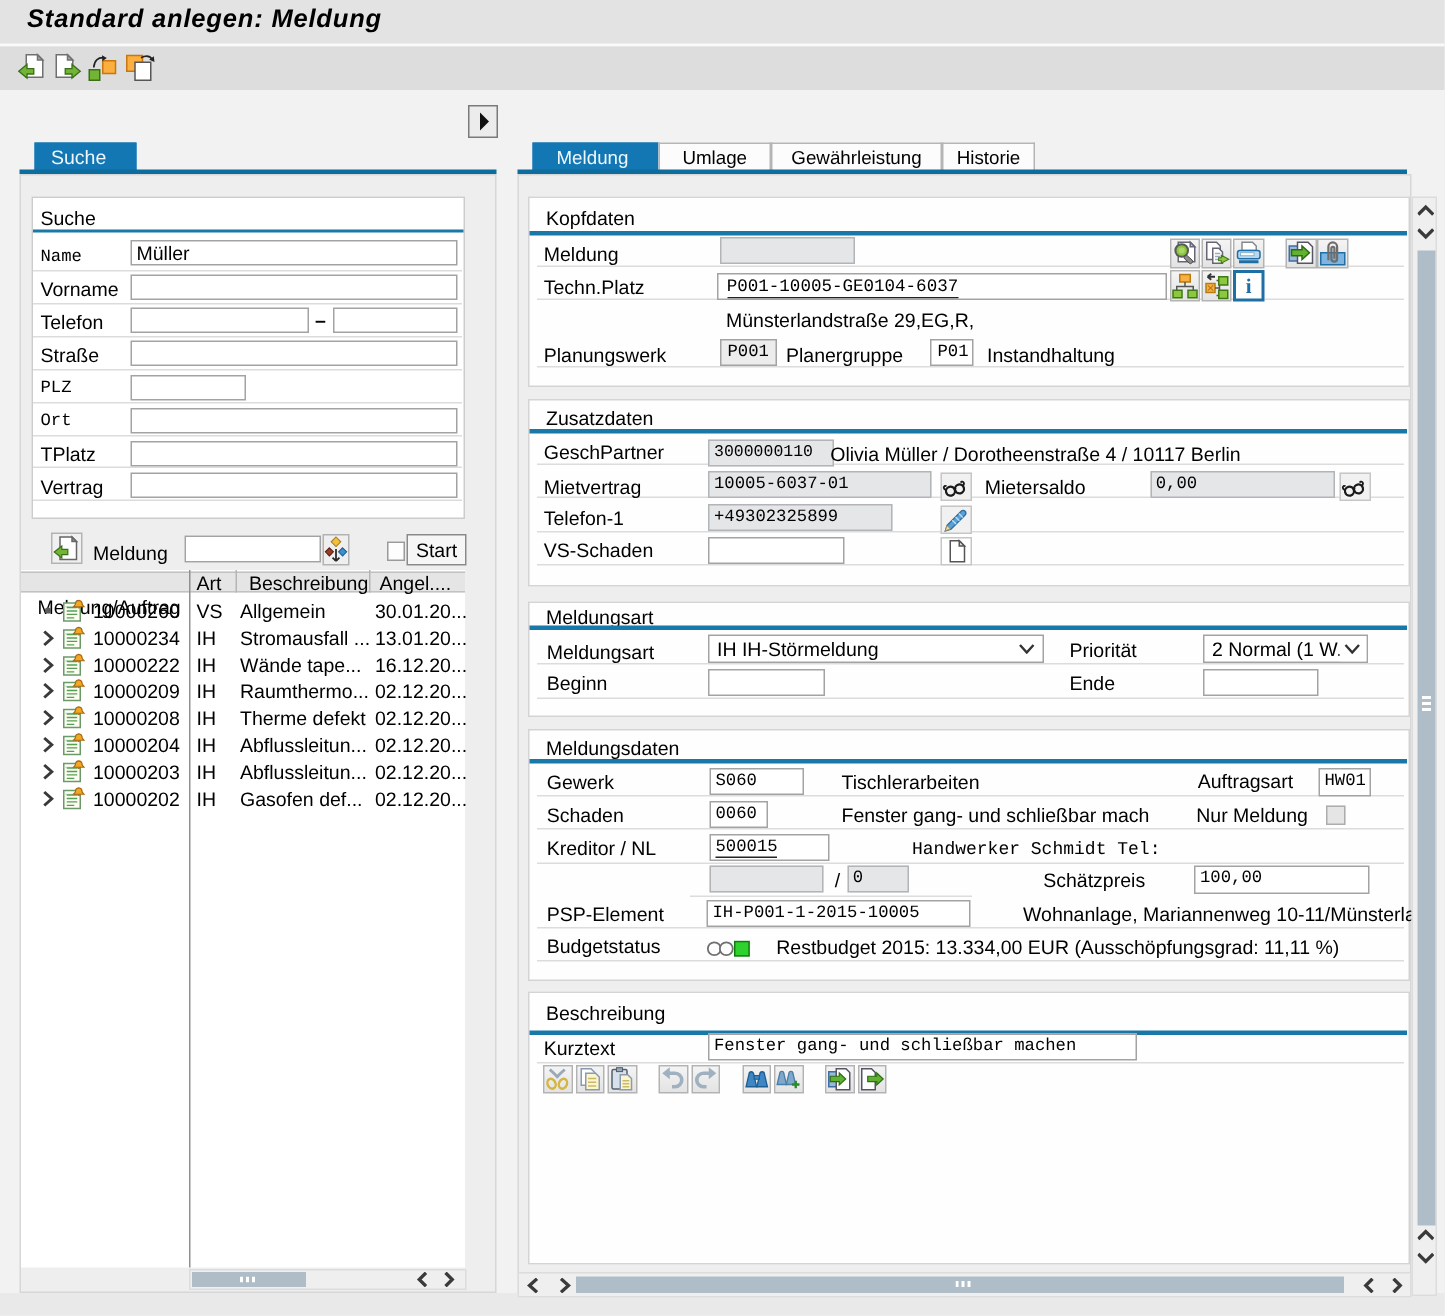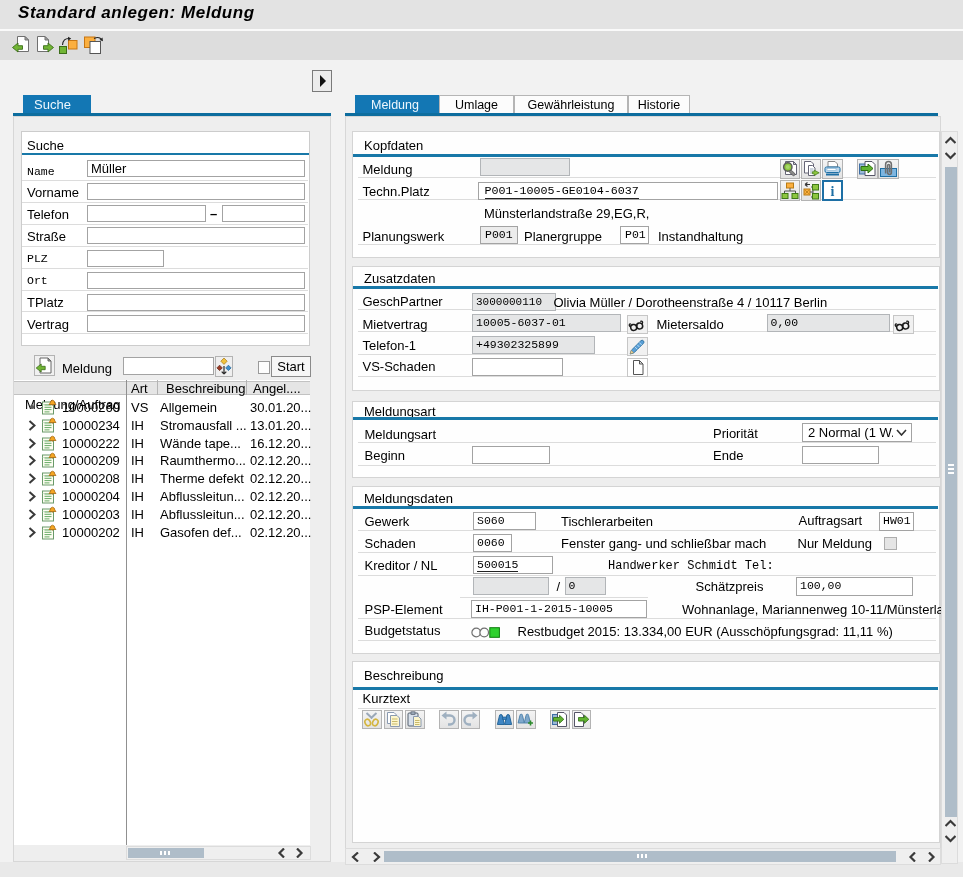--- a/index.html
+++ b/index.html
@@ -427,20 +427,25 @@
       </svg>
 </div>
 
 <div class="sect" style="top:401px;height:76.5px;">
   <div class="shead" style="top:1.5px;">Meldungsart</div>
   <div class="sline" style="top:15px;height:3px;"></div>
 </div>
 <div class="sep" style="left:358px;top:442px;width:578px;"></div>
 <div class="sep" style="left:358px;top:464.5px;width:578px;"></div>
 <div class="lbl" style="left:364.5px;top:426.5px;">Meldungsart</div>
+<div class="abs" style="left:472px;top:423px;width:224px;height:19px;background:#fff;border:1px solid #a3a3a3;box-sizing:border-box;font-size:13px;line-height:17px;padding-left:5px;">IH IH-Störmeldung
+  <svg width="11" height="7" style="position:absolute;right:5px;top:5px;">
+        <path d="M1 1 L5.5 6 L10 1" stroke="#333" stroke-width="1.6" fill="none"></path>
+      </svg>
+</div>
 <div class="lbl" style="left:713px;top:425.5px;">Priorität</div>
 <div class="abs" style="left:802px;top:423px;width:110px;height:19px;background:#fff;border:1px solid #a3a3a3;box-sizing:border-box;font-size:13px;line-height:17px;padding-left:5px;white-space:nowrap;overflow:hidden;">2 Normal (1 W...
   <div style="position:absolute;right:0;top:0;width:18px;height:17px;background:#fff;"></div>
   <svg width="11" height="7" style="position:absolute;right:4px;top:5px;">
         <path d="M1 1 L5.5 6 L10 1" stroke="#333" stroke-width="1.6" fill="none"></path>
       </svg>
 </div>
 <div class="lbl" style="left:364.5px;top:448px;">Beginn</div>
 <div class="inp" style="left:472px;top:445.5px;width:78px;height:18px;"></div>
 <div class="lbl" style="left:713px;top:447.5px;">Ende</div>
@@ -486,20 +491,21 @@
       </svg>
 </div>
 <div class="lbl" style="left:517.5px;top:623.5px;">Restbudget 2015: 13.334,00 EUR (Ausschöpfungsgrad: 11,11 %)</div>
 
 <div class="sect" style="top:660.5px;height:182.5px;">
   <div class="shead" style="top:6.5px;">Beschreibung</div>
   <div class="sline" style="top:25.5px;height:3px;"></div>
 </div>
 <div class="sep" style="left:358px;top:707.5px;width:578px;"></div>
 <div class="lbl" style="left:362.5px;top:690.5px;">Kurztext</div>
+<div class="inp" style="left:472px;top:689px;width:286px;height:17.5px;">Fenster gang- und schließbar machen</div>
 <div class="btn" style="left:362px;top:710px;width:19.5px;height:19px;">
 <svg width="17" height="17" viewBox="0 0 17 17">
         <path d="M3.5 2 q5 4.5 5.5 5.5 M13.5 2 q-5 4.5 -5.5 5.5" stroke="#9aa8b8" stroke-width="2" fill="none"></path>
         <ellipse cx="4.7" cy="11.5" rx="2.6" ry="3.4" fill="none" stroke="#d4b53f" stroke-width="1.6" transform="rotate(-25 4.7 11.5)"></ellipse>
         <ellipse cx="12.3" cy="11.5" rx="2.6" ry="3.4" fill="none" stroke="#d4b53f" stroke-width="1.6" transform="rotate(25 12.3 11.5)"></ellipse>
       </svg>
 </div>
 <div class="btn" style="left:383.5px;top:710px;width:19.5px;height:19px;">
 <svg width="17" height="17" viewBox="0 0 17 17">
         <path d="M2.5 1.5 h6.5 l2.5 2.5 v8.5 h-9 z" fill="#fff" stroke="#8a9ab0"></path>

